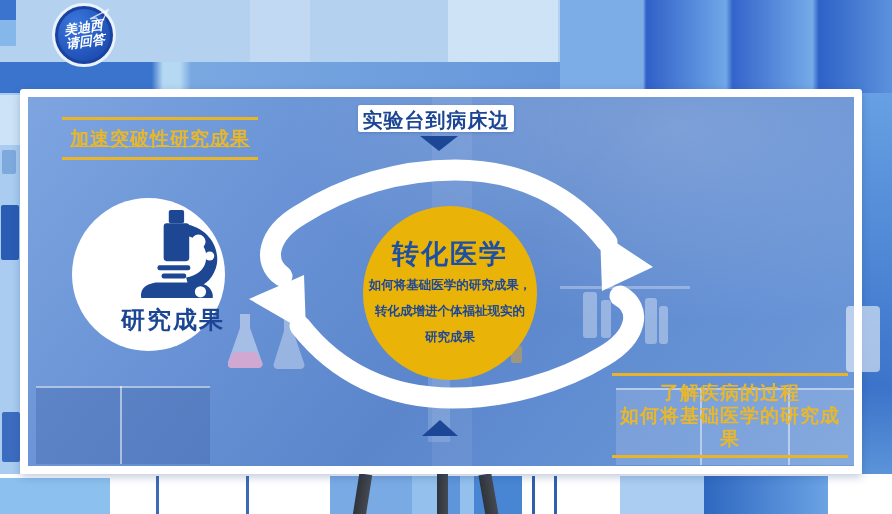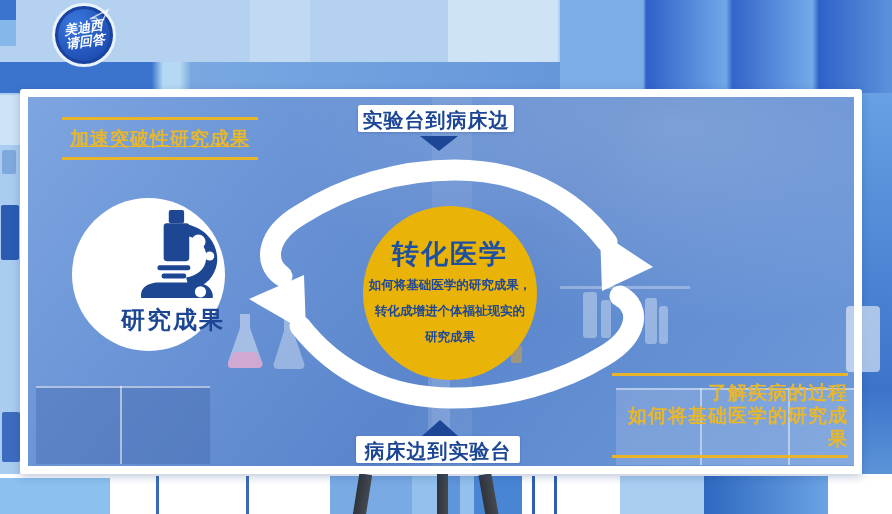--- a/index.html
+++ b/index.html
@@ -162,21 +162,20 @@
     <path d="M 282 276 C 262 262 268 234 300 215 C 345 186 400 170 455 170 C 520 170 572 196 607 242" fill="none" stroke="#ffffff" stroke-width="21" stroke-linecap="round"></path>
     <polygon points="600,232 653,267 602,291" fill="#ffffff"></polygon>
     <path d="M 620 296 C 642 308 638 336 604 356 C 560 383 505 398 452 398 C 388 398 336 372 300 326" fill="none" stroke="#ffffff" stroke-width="21" stroke-linecap="round"></path>
     <polygon points="306,332 249,299 304,275" fill="#ffffff"></polygon>
   </svg>
 
   <div class="abs flow-box z4" style="left:358px;top:105px;width:156px;">实验台到病床边</div>
   <div class="abs tri-down z4"></div>
 
   <div class="abs tri-up z4"></div>
-  <div class="abs flow-box z4" style="left:356px;top:436px;width:164px;">病床边到实验台</div>
 
   <div class="abs node z4" style="left:72px;top:198px;width:153px;height:153px;">
     <svg width="92" height="98" viewBox="0 0 90 92" style="margin-top:8px;">
       <g fill="#1d4693">
         <rect x="35" y="2" width="15" height="13" rx="2"></rect>
         <rect x="30" y="15" width="25" height="37" rx="3"></rect>
         <path d="M53 16 C 78 22 86 44 81 59 C 77 71 68 78 55 80 L 52 68 C 62 66 69 61 71 53 C 74 42 68 30 51 27 Z"></path>
         <rect x="24" y="56" width="32" height="5" rx="2"></rect>
         <rect x="28" y="64" width="24" height="5" rx="2"></rect>
         <path d="M8 88 Q 6 76 22 73 L 58 73 Q 76 73 78 85 L 78 88 Z"></path>
@@ -194,21 +193,21 @@
     <div class="center-desc">
       <div>如何将基础医学的研究成果，</div>
       <div>转化成增进个体福祉现实的</div>
       <div>研究成果</div>
     </div>
   </div>
 
   <div class="abs callout z4" style="left:62px;top:117px;width:196px;text-decoration:underline;">
     <div>加速突破性研究成果</div>
   </div>
-  <div class="abs callout z4" style="left:612px;top:373px;width:236px;padding:5px 0;line-height:23px;text-align:right;">
+  <div class="abs callout z4" style="left:612px;top:373px;width:236px;padding:5px 0;line-height:23px;">
     <div>了解疾病的过程</div>
     <div>如何将基础医学的研究成果</div>
   </div>
 
   <div class="abs badge z5">
     <div class="badge-text">
       <div>美迪西</div>
       <div>请回答</div>
     </div>
   </div>

